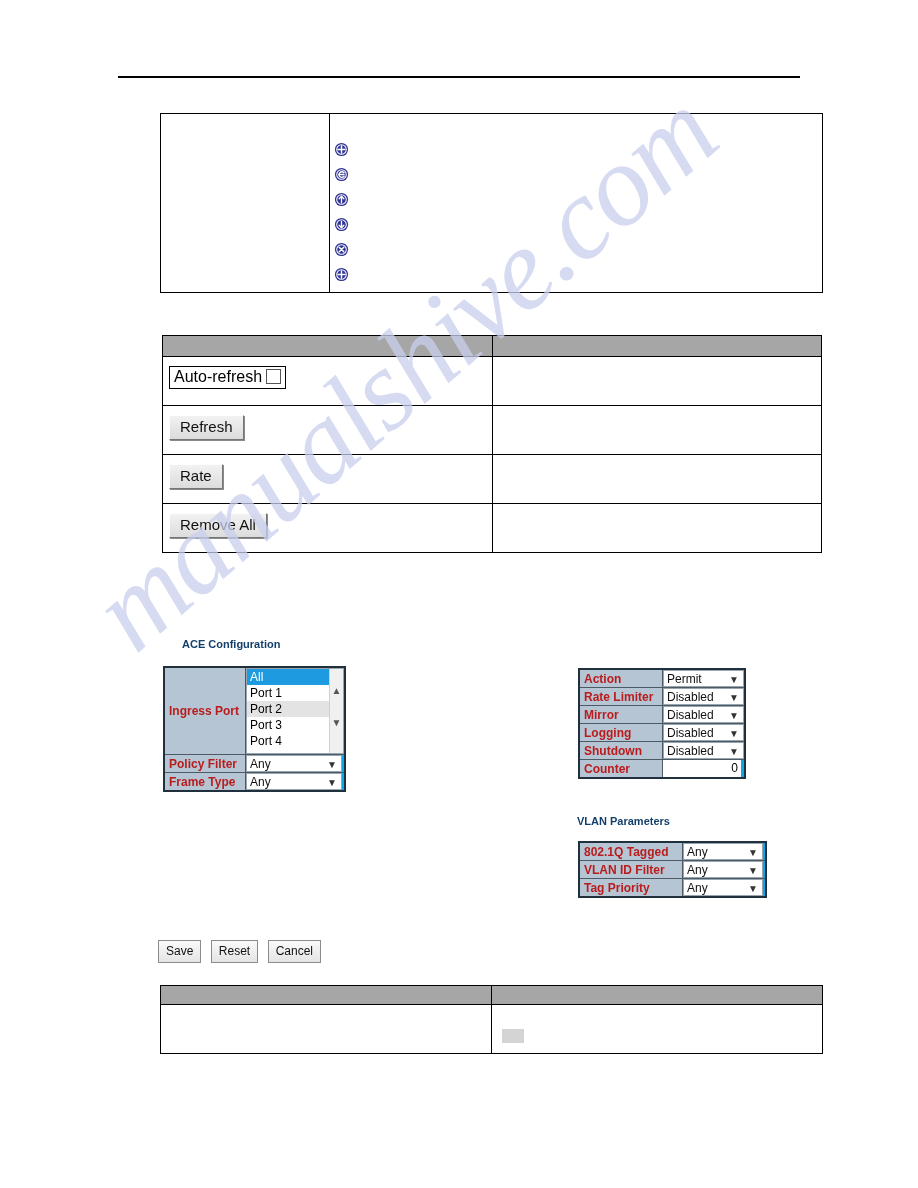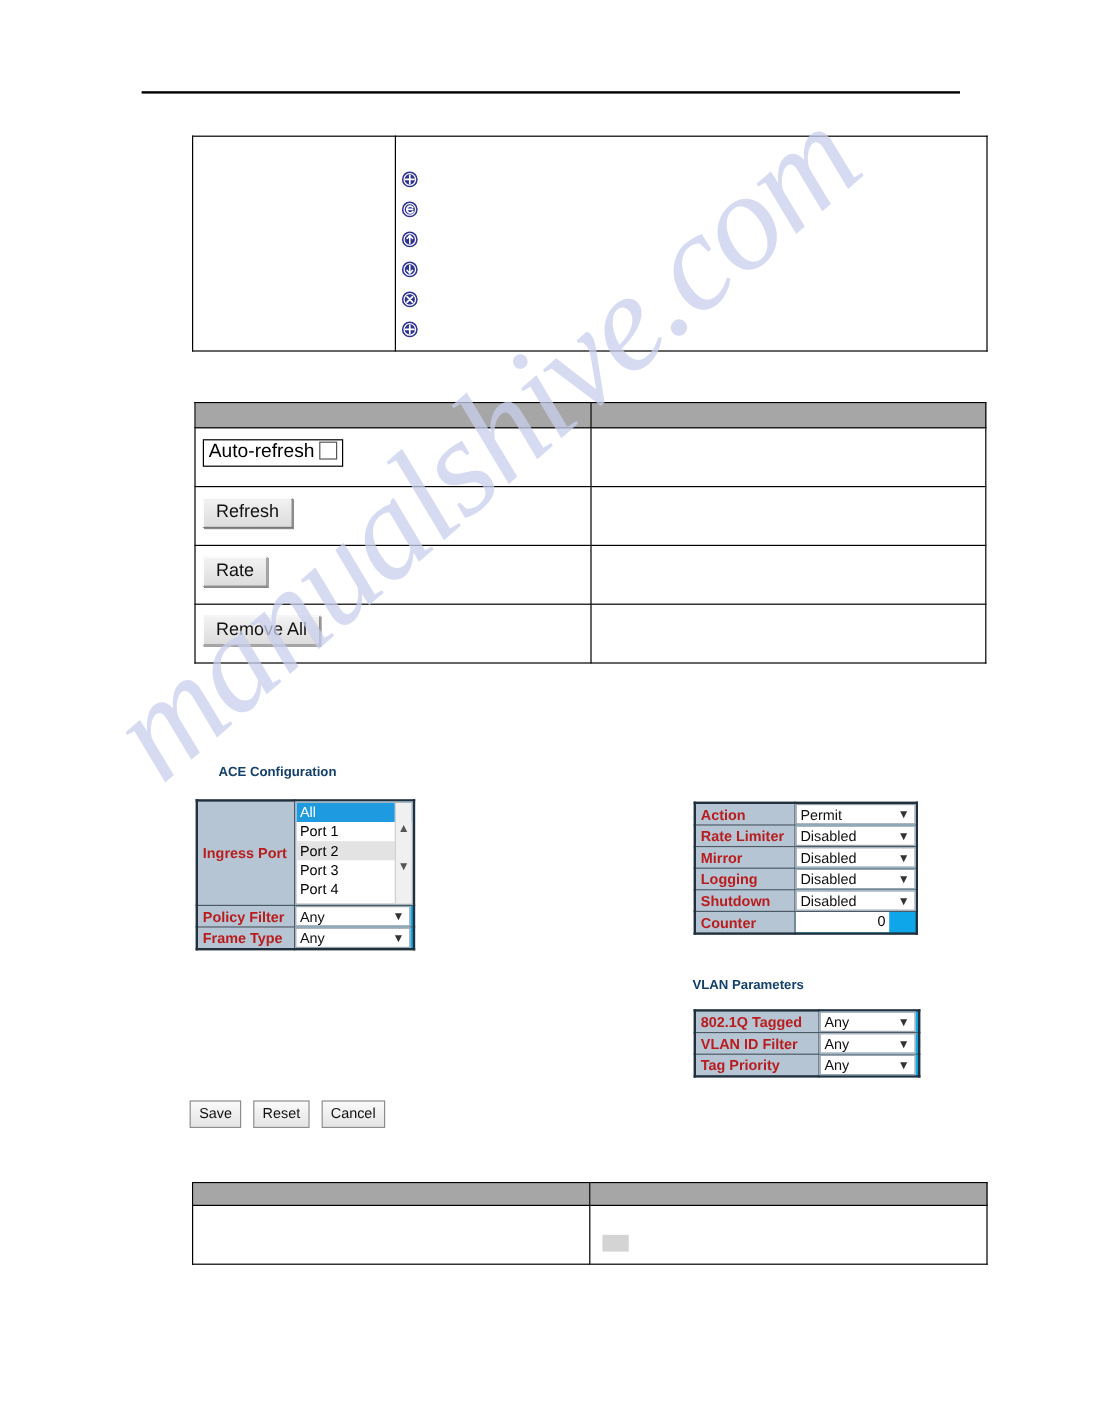--- a/index.html
+++ b/index.html
@@ -141,20 +141,21 @@
     color: #111;
     line-height: 16px;
     font-family: "Liberation Sans", sans-serif;
   }
   .win-btn.small {
     font-size: 12px;
     padding: 2px 7px 3px 7px;
     box-shadow: none;
     border: 1px solid #8c8c8c;
     background: linear-gradient(#fafafa, #e4e4e4);
+    margin-top: 23px;
   }
 
   
   .section-title {
     position: absolute;
     font-family: "Liberation Sans", sans-serif;
     font-weight: bold;
     font-size: 11px;
     color: #13406b;
     z-index: 4;
@@ -249,21 +250,21 @@
     color: #111;
     white-space: nowrap;
   }
   .selbox .caret {
     position: absolute;
     right: 4px;
     top: 0;
     font-size: 10px;
     color: #333;
   }
-  .selbox.wide { width: 100px; }
+  .selbox.wide { width: 81px; }
   .selbox.vlan { width: 80px; }
 
   
   #action-table { left: 578px; top: 668px; }
   #action-table td.lbl { width: 74px; }
   #action-table td.val { width: 80px; }
   .counter-val {
     display: block;
     width: 78px;
     height: 17px;

